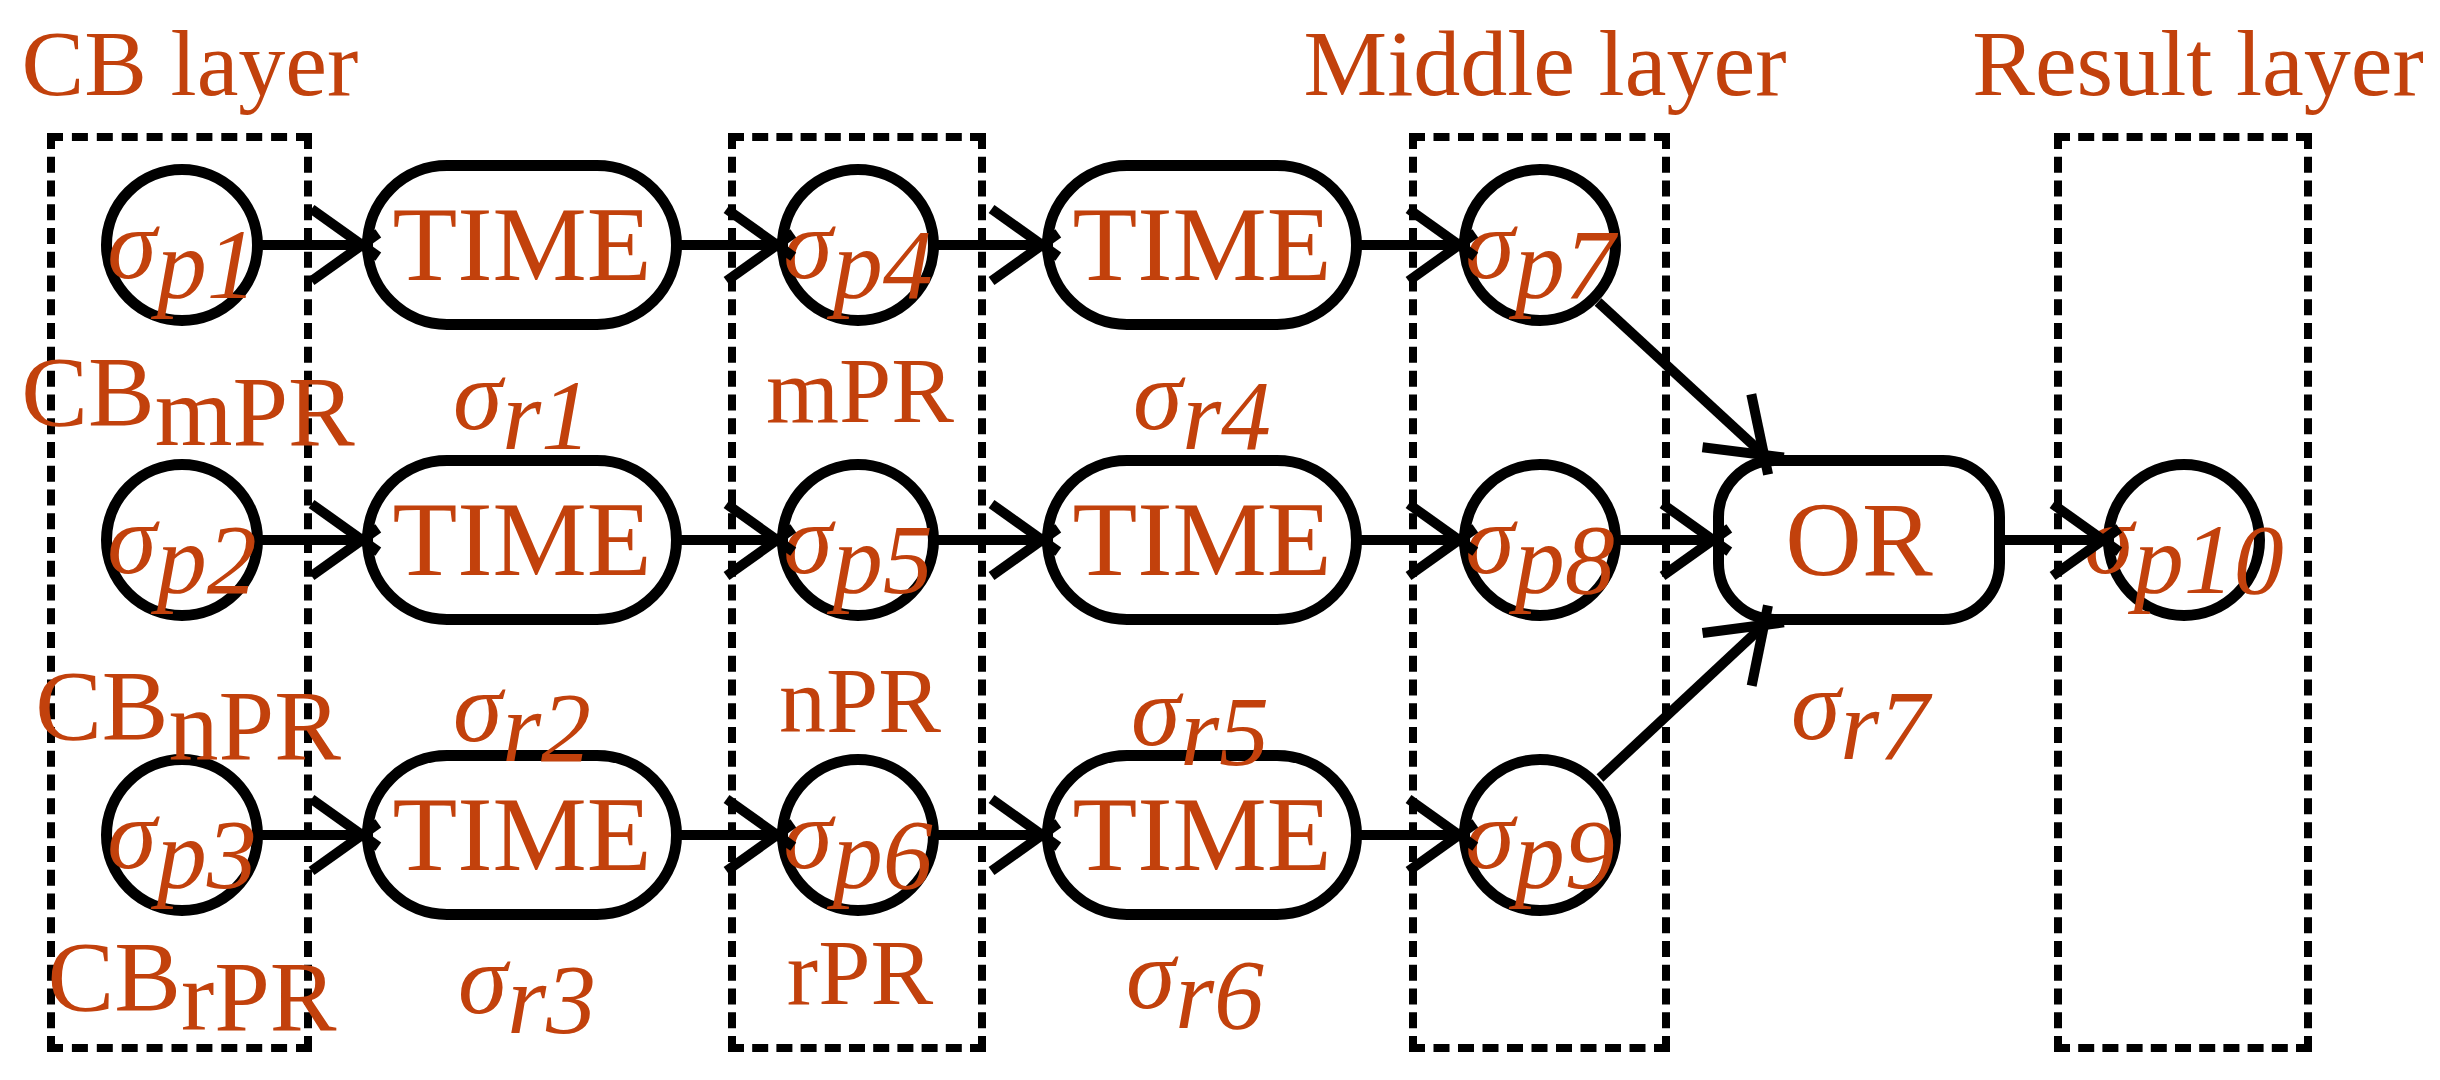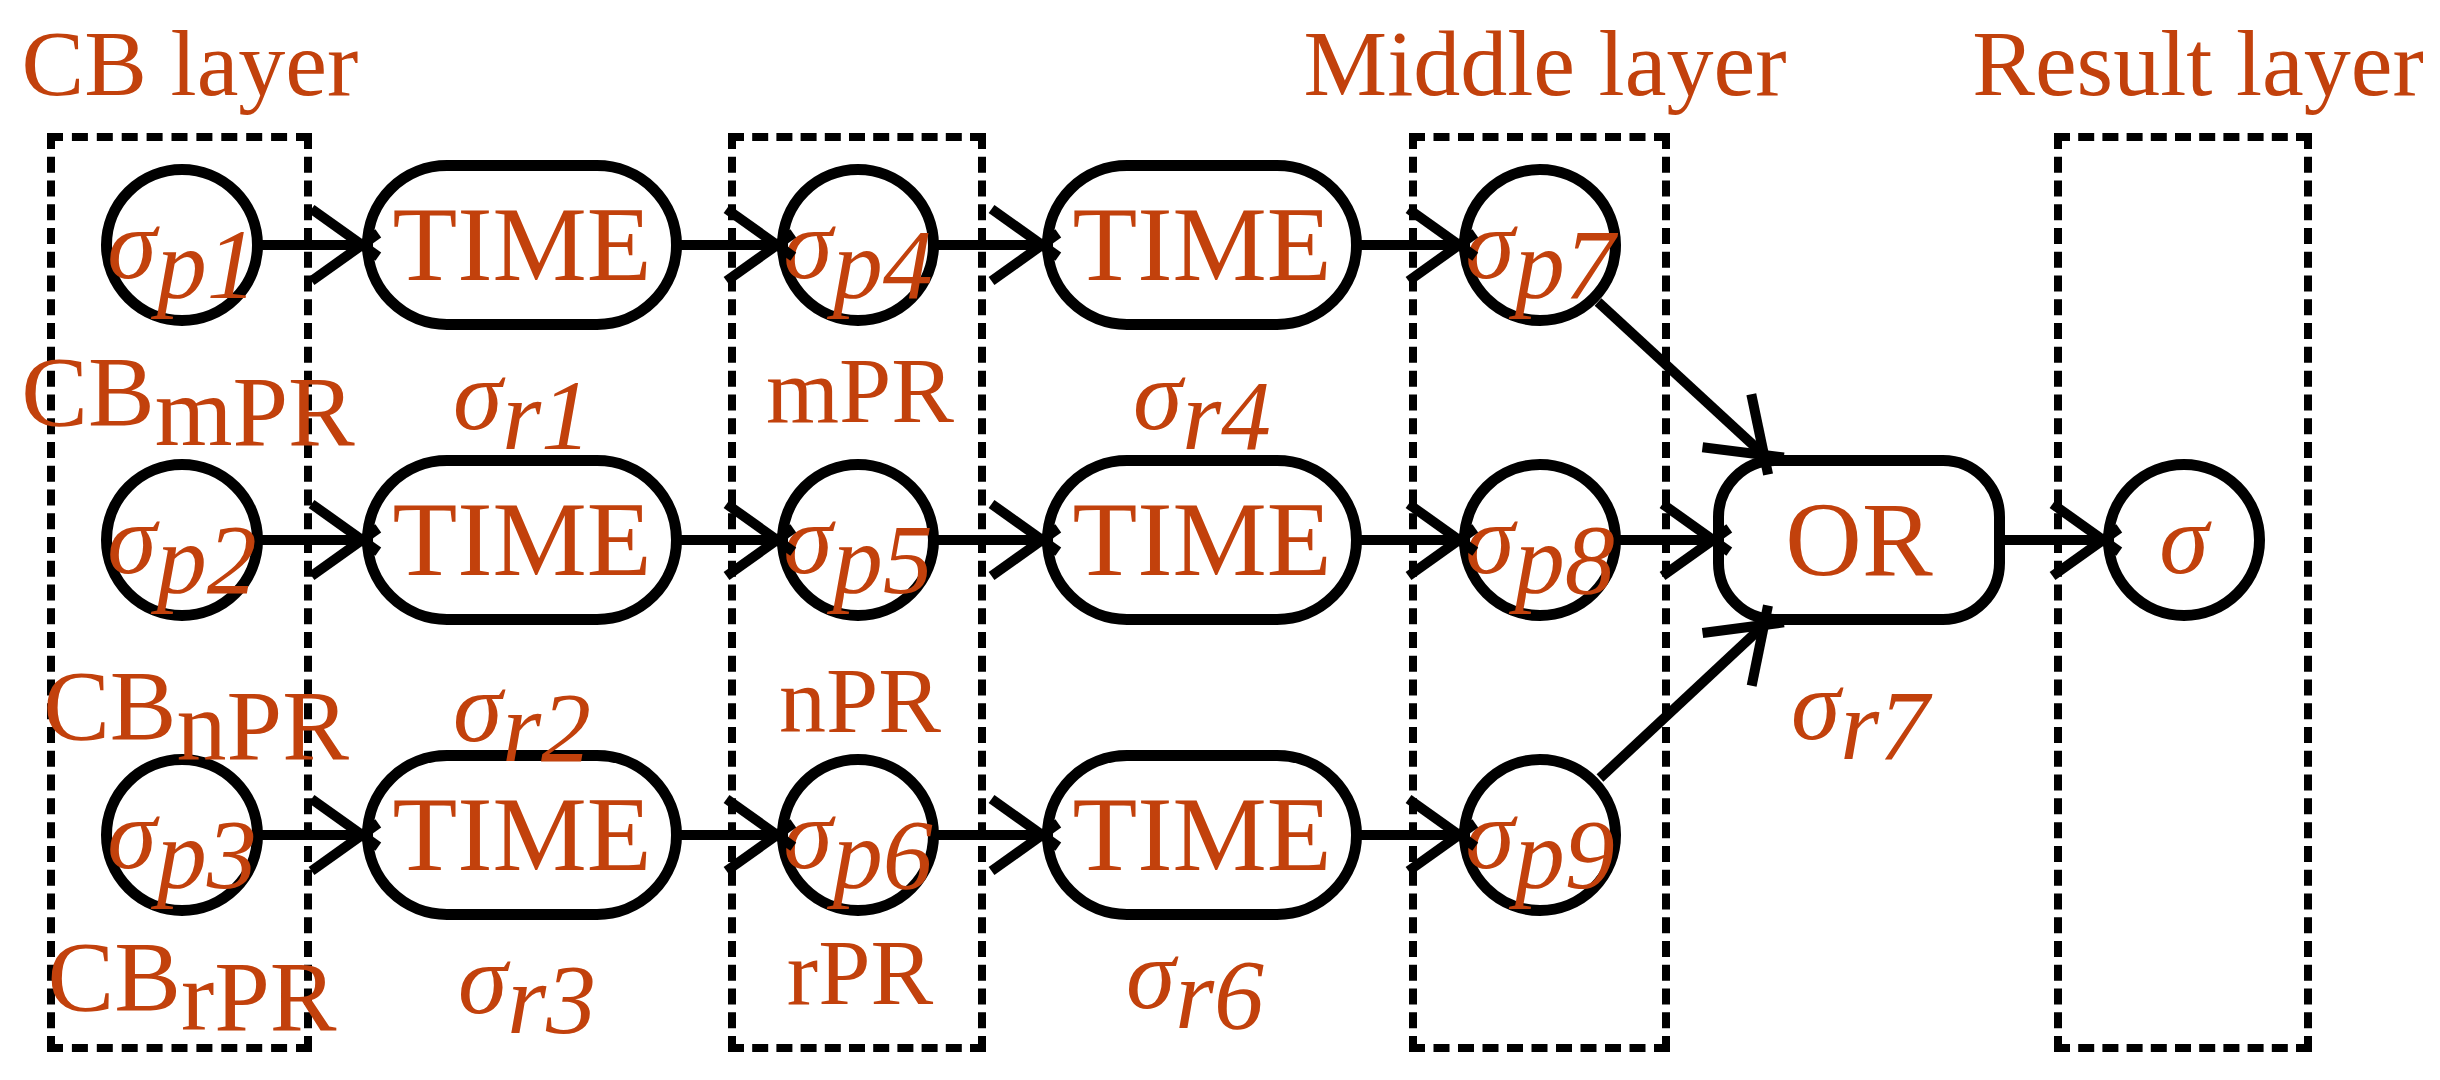--- a/index.html
+++ b/index.html
@@ -76,20 +76,21 @@
     <span class="base">σ</span>
       <span class="base sub">p8</span>
   </div>
   <div class="place" style="left:1459px;top:754px">
     <span class="base">σ</span>
       <span class="base sub">p9</span>
   </div>
 
   <div class="place" style="left:2103px;top:459px">
     <span class="base">σ</span>
+      <span class="base sub">p10</span>
   </div>
 
   <div class="trans" style="left:362px;top:160px;width:320px">
       <span>TIME</span>
     </div>
   <div class="trans" style="left:362px;top:455px;width:320px">
       <span>TIME</span>
     </div>
   <div class="trans" style="left:362px;top:750px;width:320px">
       <span>TIME</span>
@@ -105,21 +106,21 @@
       <span>TIME</span>
     </div>
 
   <div class="trans or-box" style="left:1713px;top:455px;width:292px">
       <span>OR</span>
     </div>
 
   <div class="caption cap-cb" style="left:188px;top:392px">
     <span class="base">CB</span><span class="base sub">mPR</span>
   </div>
-  <div class="caption cap-cb" style="left:196px;top:706px">
+  <div class="caption cap-cb" style="left:188px;top:706px">
     <span class="base">CB</span><span class="base sub">nPR</span>
   </div>
   <div class="caption cap-cb" style="left:192px;top:977px">
     <span class="base">CB</span><span class="base sub">rPR</span>
   </div>
 
   <div class="caption cap-name" style="left:860px;top:390px">mPR</div>
   <div class="caption cap-name" style="left:860px;top:700px">nPR</div>
   <div class="caption cap-name" style="left:860px;top:972px">rPR</div>
 
@@ -128,20 +129,23 @@
   </div>
   <div class="caption cap-sigma" style="left:522px;top:708px">
     <span class="base">σ</span><span class="base sub">r2</span>
   </div>
   <div class="caption cap-sigma" style="left:527px;top:980px">
     <span class="base">σ</span><span class="base sub">r3</span>
   </div>
   <div class="caption cap-sigma" style="left:1202px;top:396px">
     <span class="base">σ</span><span class="base sub">r4</span>
   </div>
+  <div class="caption cap-sigma" style="left:1200px;top:712px">
+    <span class="base">σ</span><span class="base sub">r5</span>
+  </div>
   <div class="caption cap-sigma" style="left:1195px;top:975px">
     <span class="base">σ</span><span class="base sub">r6</span>
   </div>
   <div class="caption cap-sigma" style="left:1860px;top:706px">
     <span class="base">σ</span><span class="base sub">r7</span>
   </div>
 
   <svg class="wires" id="wires" viewBox="0 0 2440 1080">
       <g>
         <line x1="256" y1="245" x2="362" y2="245" stroke="#000000" stroke-width="10"></line>

